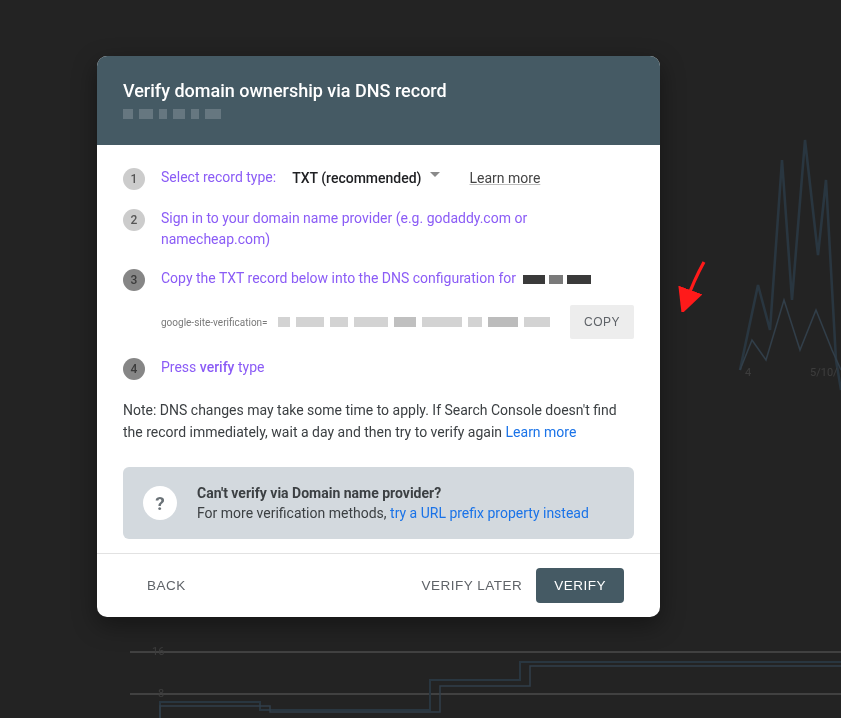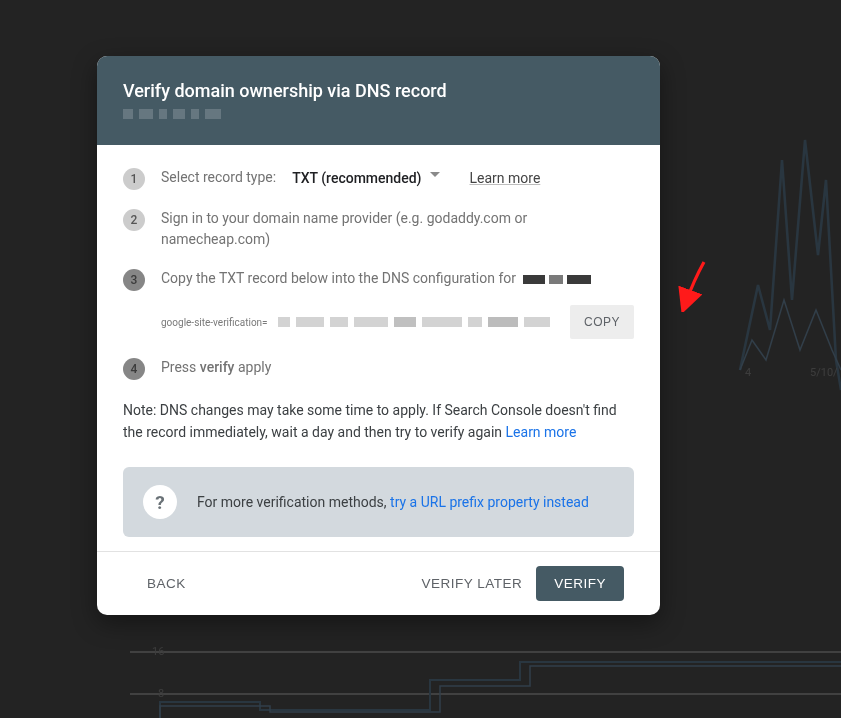--- a/index.html
+++ b/index.html
@@ -91,21 +91,21 @@
     margin-top:1px;
   }
   .step-num.dark{ background:#868686; color:#3a3a3a;}
   .step-row{
     flex:1;
     display:flex;
     align-items:center;
     gap:16px;
     flex-wrap:wrap;
   }
-  .step-text{ color:#737373; line-height:1.5;}
+  .step-text{ color:#8b5cf6; line-height:1.5;}
   .bold{ font-weight:500; }
 
   .dropdown{
     display:flex;
     align-items:flex-start;
     gap:8px;
     color:#202124;
     font-weight:500;
     cursor:pointer;
   }
@@ -308,31 +308,32 @@
         <span style="width:14px"></span>
           <span style="width:30px;background:#bcbcbc;"></span>
           <span style="width:26px"></span>
       </div>
       <button class="copy-btn">COPY</button>
     </div>
 
     <div class="step">
       <div class="step-num dark">4</div>
       <div class="step-text">
-        <span>Press </span><span class="bold">verify</span><span> apply</span>
+        <span>Press </span><span class="bold">verify</span><span> type</span>
       </div>
     </div>
 
     <p class="note">
       <span>Note: DNS changes may take some time to apply. If Search Console doesn't find the record immediately, wait a day and then try to verify again </span><a class="link-blue">Learn more</a>
     </p>
 
     <div class="tip-box">
       <div class="tip-icon">?</div>
       <div class="tip-content">
+        <div class="tip-title">Can't verify via Domain name provider?</div>
         <div>
           <span>For more verification methods, </span><a class="link-blue">try a URL prefix property instead</a>
         </div>
       </div>
     </div>
 
   </div>
 
   <div class="modal-footer">
     <button class="btn">BACK</button>

